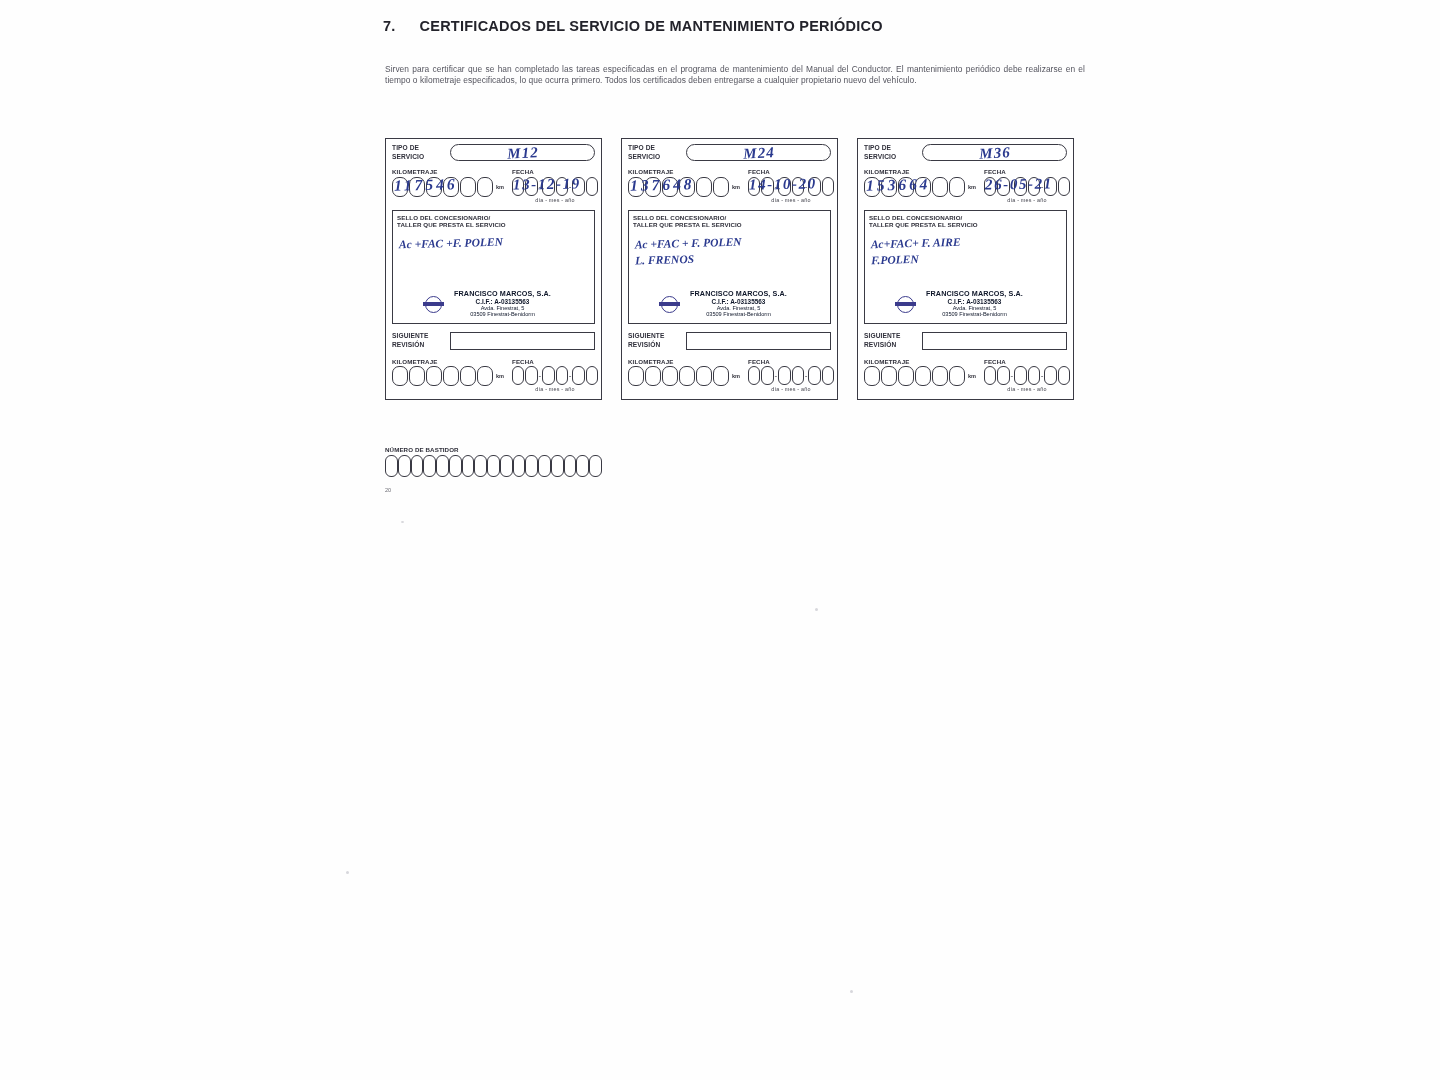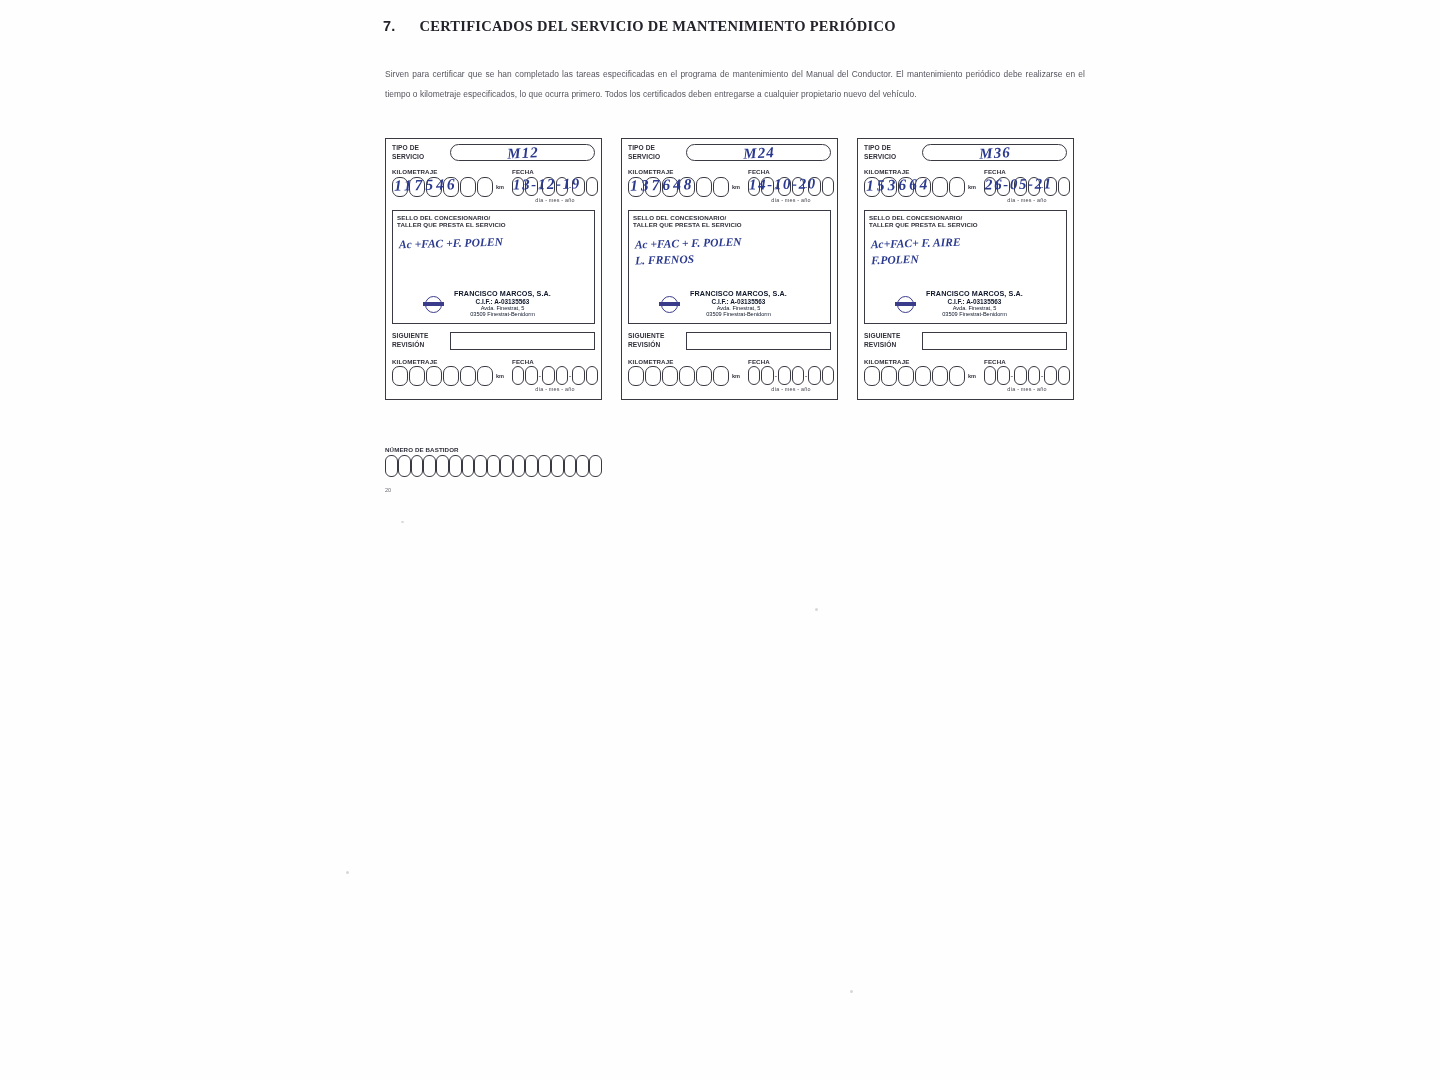--- a/index.html
+++ b/index.html
@@ -37,30 +37,29 @@
     font-size: 14.5px;
     font-weight: bold;
     letter-spacing: 0.2px;
     color: #23232b;
   }
   .heading .title {
     font-size: 14.5px;
     font-weight: bold;
     letter-spacing: 0.25px;
     color: #23232b;
-    font-family: Liberation Serif, serif;
   }
 
   .intro {
     position: absolute;
     left: 385px;
     top: 64px;
     width: 700px;
     font-size: 8.4px;
-    line-height: 20px;
+    line-height: 11px;
     color: #55555f;
     text-align: justify;
     letter-spacing: 0.05px;
   }
 
   
   .cards {
     position: absolute;
     left: 385px;
     top: 138px;

